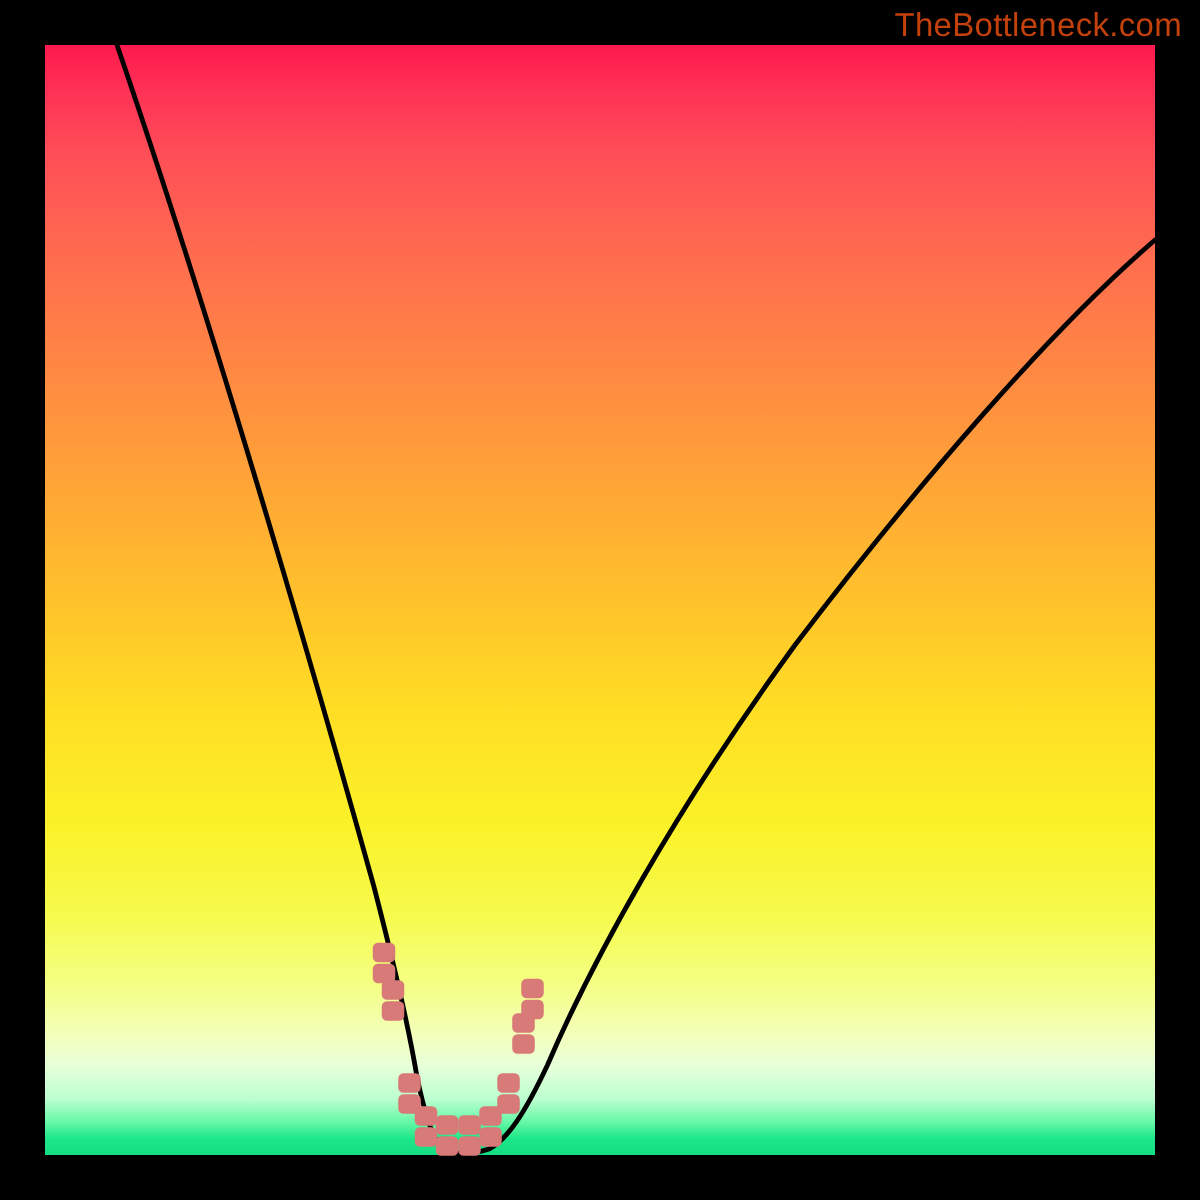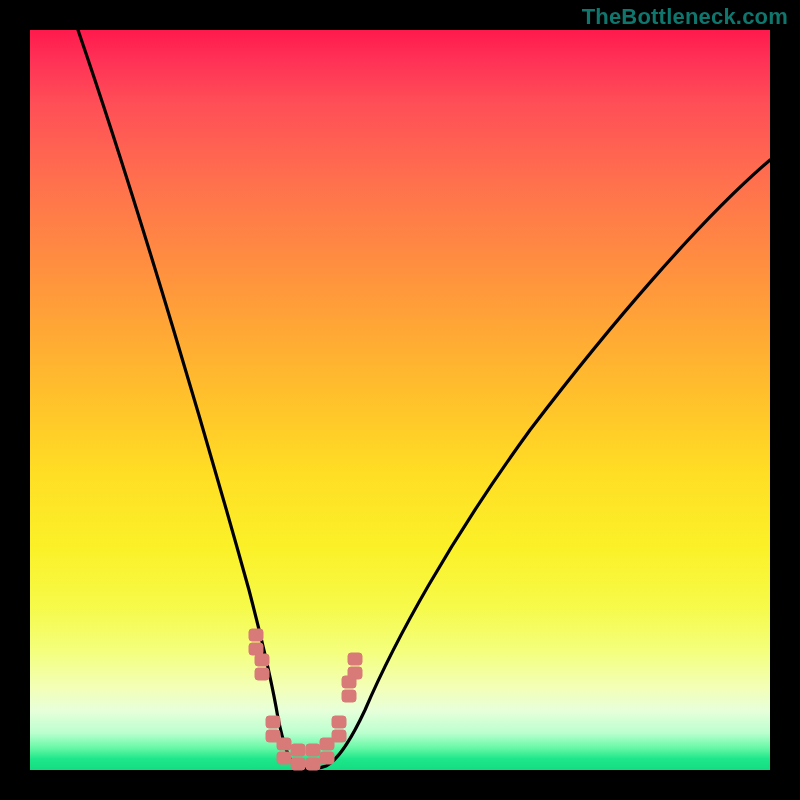--- a/index.html
+++ b/index.html
@@ -42,24 +42,24 @@
       #baffcf 95%,
       #68f8a7 97%,
       #1ee78a 98.5%,
       #14dc82 100%
     );
   }
   .watermark {
     position: absolute;
     top: 4px;
     right: 12px;
-    color: #0f766e;
+    color: #c2410c;
     font-size: 22px;
     letter-spacing: 0.2px;
-    font-weight: 700;
+    font-weight: 400;
     user-select: none;
   }
   svg.curve {
     position: absolute;
     left: 30px;
     top: 30px;
     width: 740px;
     height: 740px;
     overflow: visible;
   }

